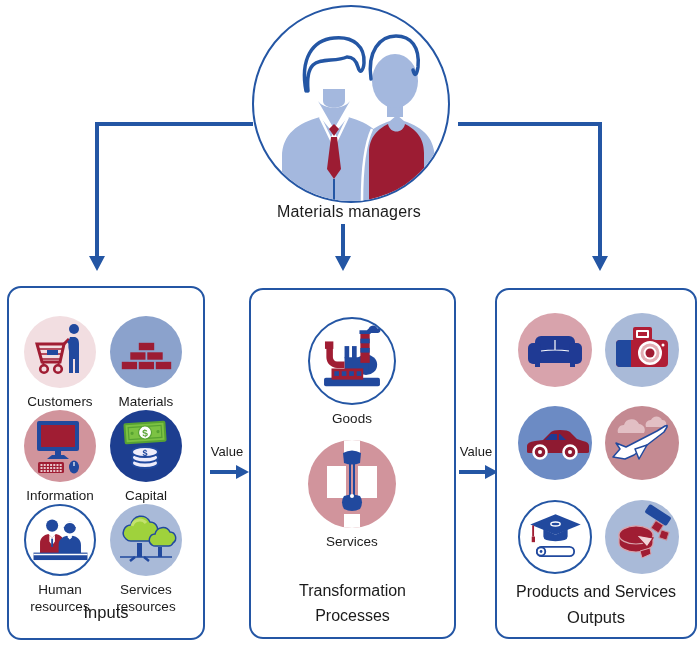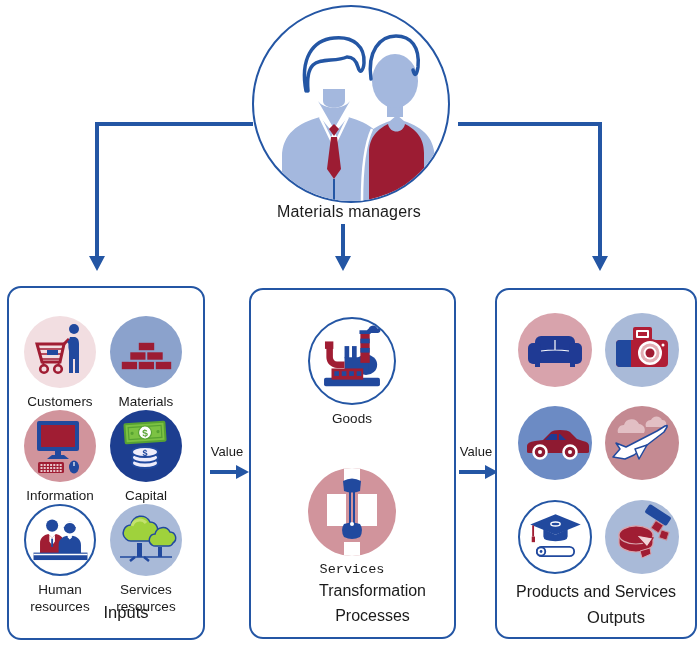--- a/index.html
+++ b/index.html
@@ -45,21 +45,21 @@
   .c-medblue  { background:#8BA2CC; }
   .c-rose     { background:#D1949C; }
   .c-darkblue { background:#1D3E90; }
   .c-outline  { background:#fff; border:2.5px solid #2456A4; }
   .c-ltblue   { background:#A9BAD8; }
   .c-pink2    { background:#D8A3AC; }
   .c-rose2    { background:#C48A92; }
   .c-carblue  { background:#6C8BC4; }
   .cell-label { margin-top:6px; font-size:13.5px; line-height:1.25; text-align:center; }
   .box-title {
-    position:absolute; left:0; width:100%; text-align:center; font-size:16.5px;margin-left:20px;
+    position:absolute; left:0; width:100%; text-align:center; font-size:16.5px;
   }
   .t-inputs { bottom:16px; }
   .t-transformation { bottom:8px; font-size:16px; line-height:1.55; padding:0 28px; box-sizing:border-box; }
   .t-outputs-sub { position:absolute; bottom:36px; left:0; width:100%; text-align:center; font-size:16px; }
   .t-outputs { bottom:10px; }
 </style>
 </head>
 <body>
 
 <div class="canvas">
@@ -240,21 +240,21 @@
               <rect x="25" y="55" width="5" height="5"></rect>
               <rect x="33" y="55" width="5" height="5"></rect>
               <rect x="41" y="55" width="5" height="5"></rect>
               <rect x="49" y="55" width="5" height="5"></rect>
             </g>
         </svg>
       </div>
       <div class="cell-label">Goods</div>
     </div>
 
-    <div class="cell cell-wide" style="left:51px; top:178px;font-family:Liberation Mono, monospace;">
+    <div class="cell cell-wide" style="left:51px; top:150px;">
       <div class="icon-circle s88 c-rose">
         <svg width="88" height="88" viewBox="0 0 88 88" style="border-radius:50%">
           <rect x="36" y="0" width="16" height="14" fill="#fff"></rect>
           <rect x="36" y="74" width="16" height="14" fill="#fff"></rect>
           <rect x="19" y="26" width="19" height="32" fill="#fff"></rect>
           <rect x="50" y="26" width="19" height="32" fill="#fff"></rect>
           <path d="M42 16 V64 M46 16 V64" stroke="#21499E" stroke-width="2"></path>
           <path d="M35 13 q9 -5 18 0 l-1 10 q-8 3 -16 0 z" fill="#21499E"></path>
           <path d="M36 56 q-4 6 0 13 q8 4 16 0 q4 -7 0 -13 q-8 -3 -16 0 z" fill="#21499E"></path>
           <circle cx="44" cy="56" r="2" fill="#fff"></circle>

